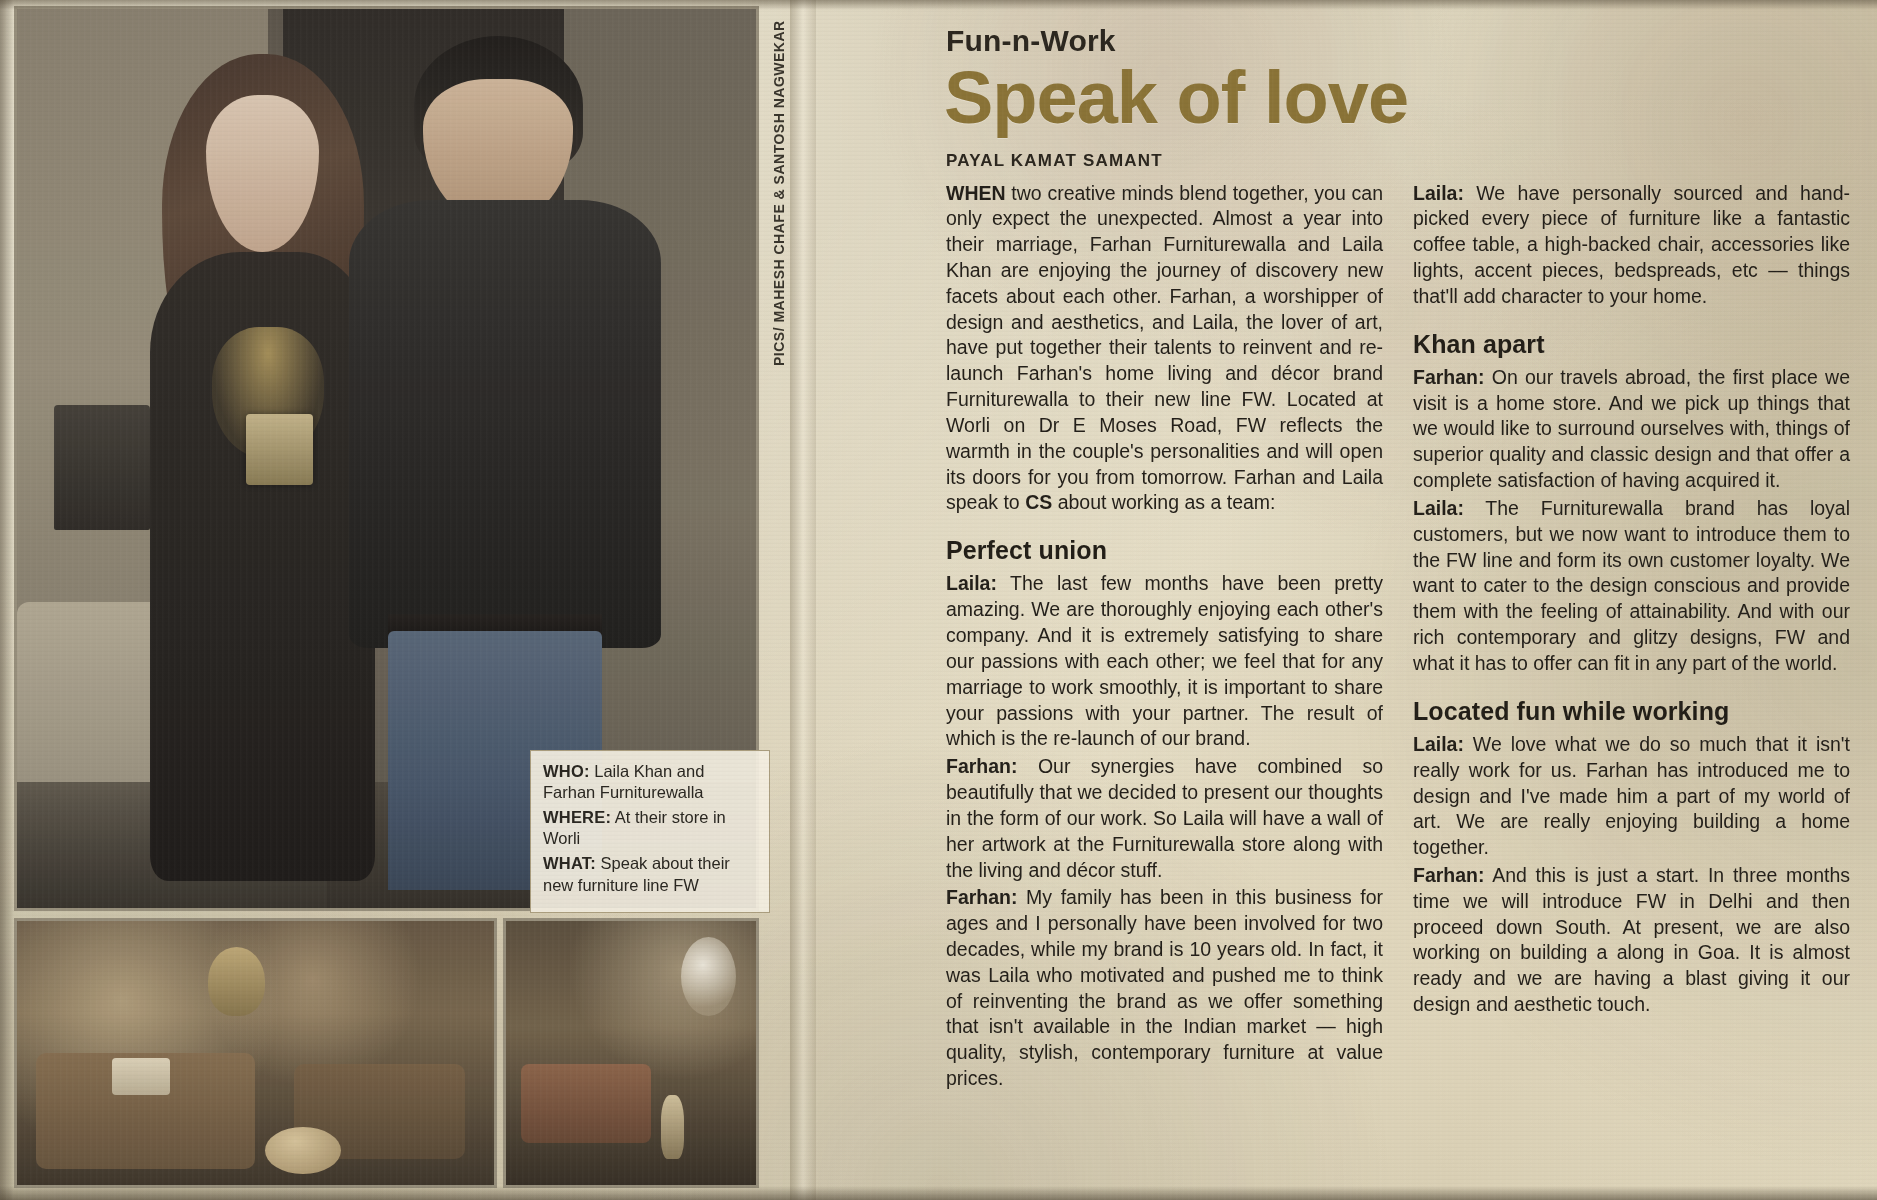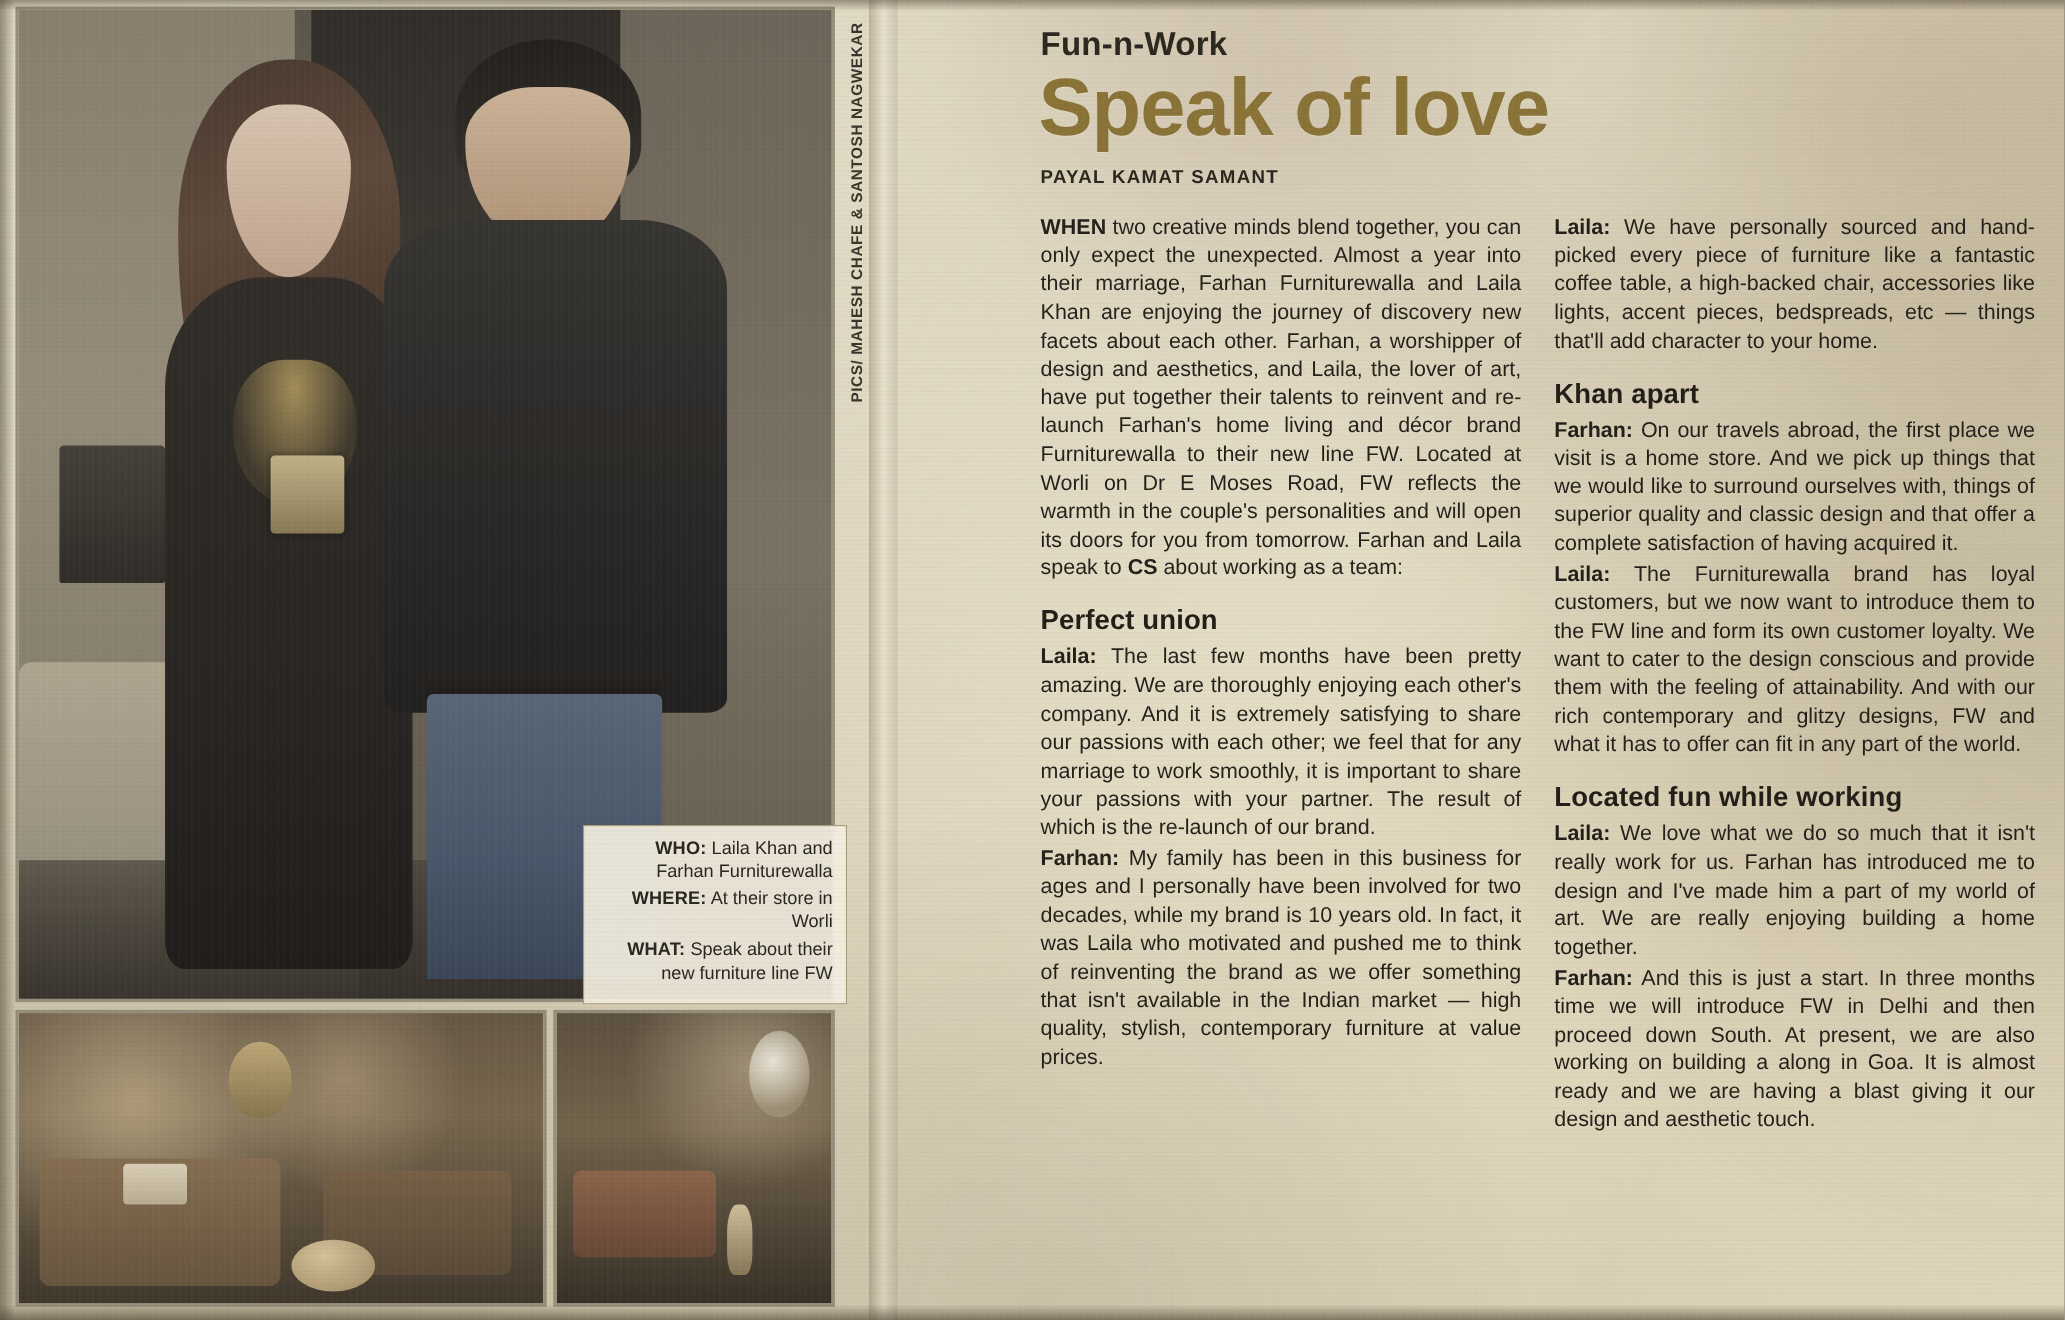--- a/index.html
+++ b/index.html
@@ -52,21 +52,20 @@
     opacity: .7;
   }
 
   
   .photo-col {
     position: absolute;
     left: 14px;
     top: 6px;
     width: 745px;
     height: 1182px;
-    text-align: right;
   }
   .photo-frame {
     position: absolute;
     border: 3px solid #9a8f72;
     box-sizing: border-box;
     overflow: hidden;
     filter: saturate(0.72) contrast(0.94);
   }
   .main-photo {
     left: 0; top: 0;
@@ -292,21 +291,21 @@
     font-weight: bold;
     color: #8a7337;
     letter-spacing: -1px;
     margin: 4px 0 16px 4px;
     text-shadow: 0 1px 0 rgba(255,255,255,.25);
   }
   .byline {
     font-size: 17px;
     font-weight: bold;
     letter-spacing: 1.2px;
-    margin: 0 0 24px 6px;
+    margin: 0 0 10px 6px;
     color: #2b261e;
   }
   .columns {
     display: flex;
     gap: 30px;
     padding: 0 4px 0 6px;
   }
   .col {
     width: 437px;
     font-size: 19.5px;
@@ -419,20 +418,21 @@
 
     <div class="columns">
 
       <div class="col">
         <p>
           <span class="spk">WHEN</span><span> two creative minds blend together, you can only expect the unexpected. Almost a year into their marriage, Farhan Furniturewalla and Laila Khan are enjoying the journey of discovery new facets about each other. Farhan, a worshipper of design and aesthetics, and Laila, the lover of art, have put together their talents to reinvent and re-launch Farhan's home living and décor brand Furniturewalla to their new line FW. Located at Worli on Dr E Moses Road, FW reflects the warmth in the couple's personalities and will open its doors for you from tomorrow. Farhan and Laila speak to </span><span class="cs">CS</span><span> about working as a team:</span>
         </p>
 
         <div class="sub">Perfect union</div>
         <p><span class="spk">Laila:</span><span> The last few months have been pretty amazing. We are thoroughly enjoying each other's company. And it is extremely satisfying to share our passions with each other; we feel that for any marriage to work smoothly, it is important to share your passions with your partner. The result of which is the re-launch of our brand.</span></p>
+        <p><span class="spk">Farhan:</span><span> Our synergies have combined so beautifully that we decided to present our thoughts in the form of our work. So Laila will have a wall of her artwork at the Furniturewalla store along with the living and décor stuff.</span></p>
 
         <p><span class="spk">Farhan:</span><span> My family has been in this business for ages and I personally have been involved for two decades, while my brand is 10 years old. In fact, it was Laila who motivated and pushed me to think of reinventing the brand as we offer something that isn't available in the Indian market — high quality, stylish, contemporary furniture at value prices.</span></p>
       </div>
 
       <div class="col">
         <p><span class="spk">Laila:</span><span> We have personally sourced and hand-picked every piece of furniture like a fantastic coffee table, a high-backed chair, accessories like lights, accent pieces, bedspreads, etc — things that'll add character to your home.</span></p>
 
         <div class="sub">Khan apart</div>
         <p><span class="spk">Farhan:</span><span> On our travels abroad, the first place we visit is a home store. And we pick up things that we would like to surround ourselves with, things of superior quality and classic design and that offer a complete satisfaction of having acquired it.</span></p>
         <p><span class="spk">Laila:</span><span> The Furniturewalla brand has loyal customers, but we now want to introduce them to the FW line and form its own customer loyalty. We want to cater to the design conscious and provide them with the feeling of attainability. And with our rich contemporary and glitzy designs, FW and what it has to offer can fit in any part of the world.</span></p>

